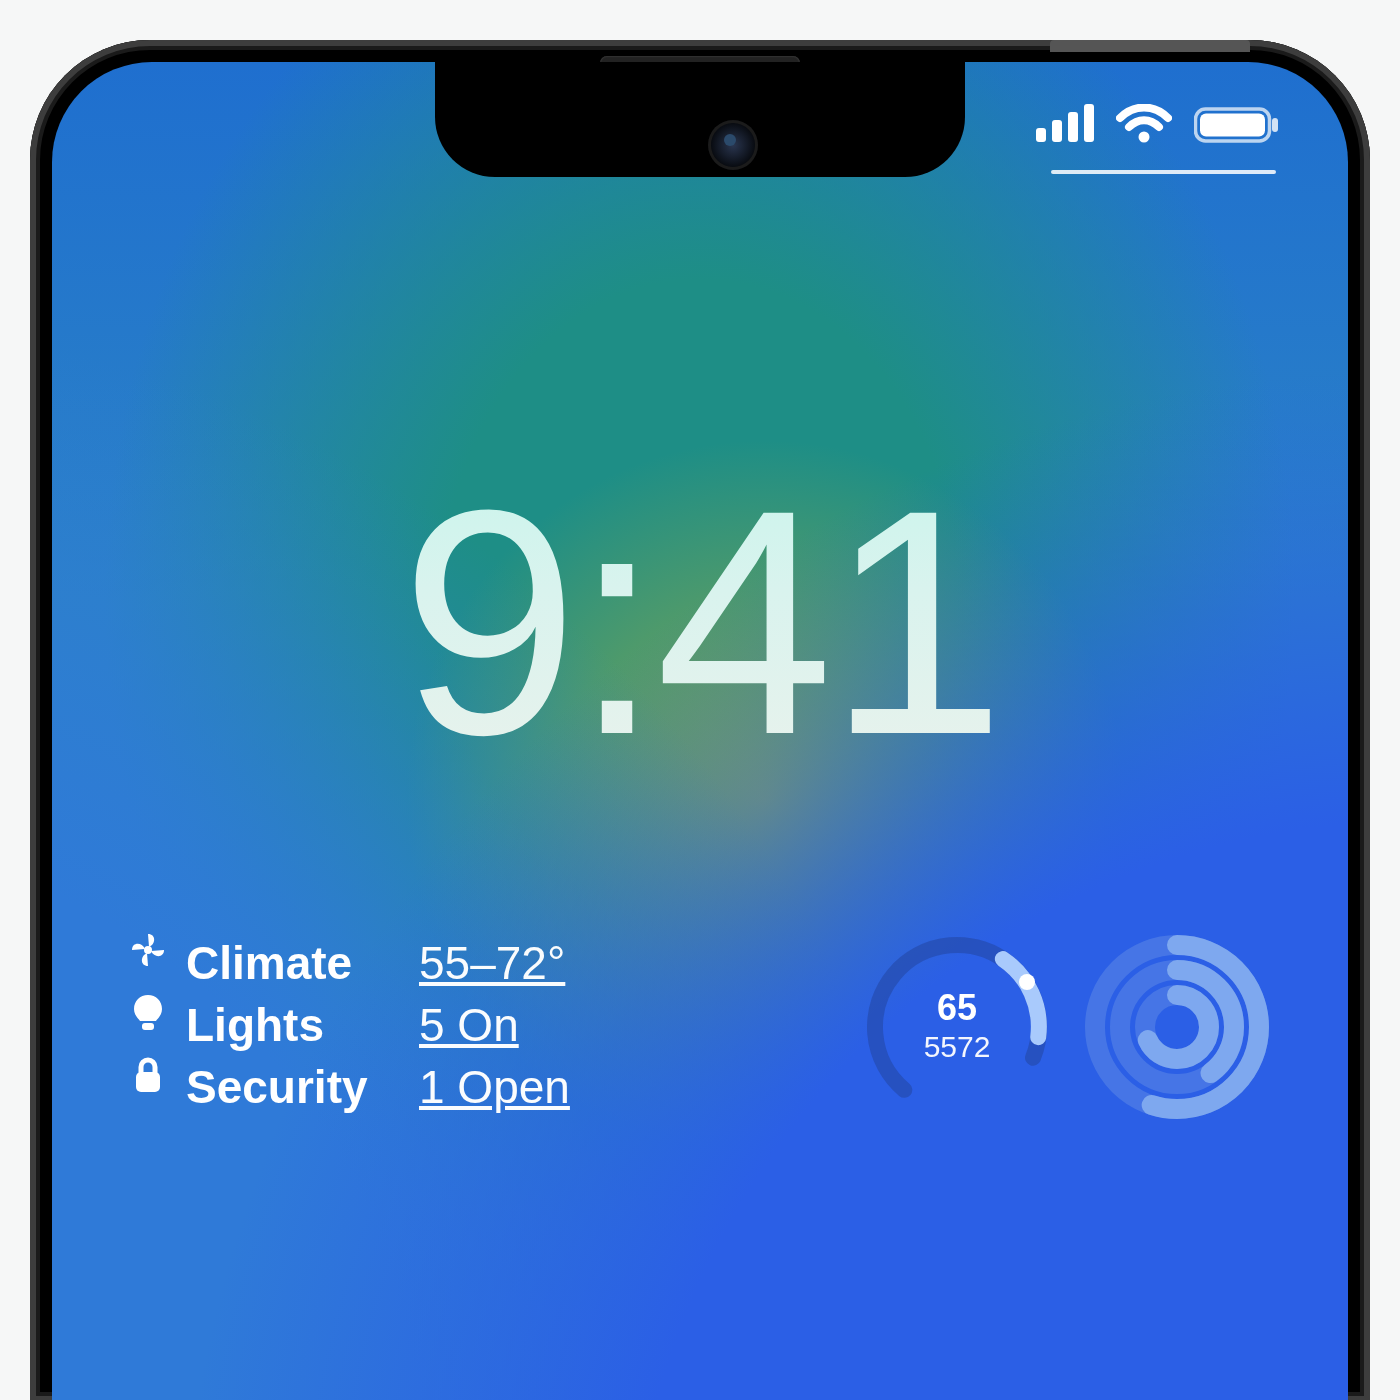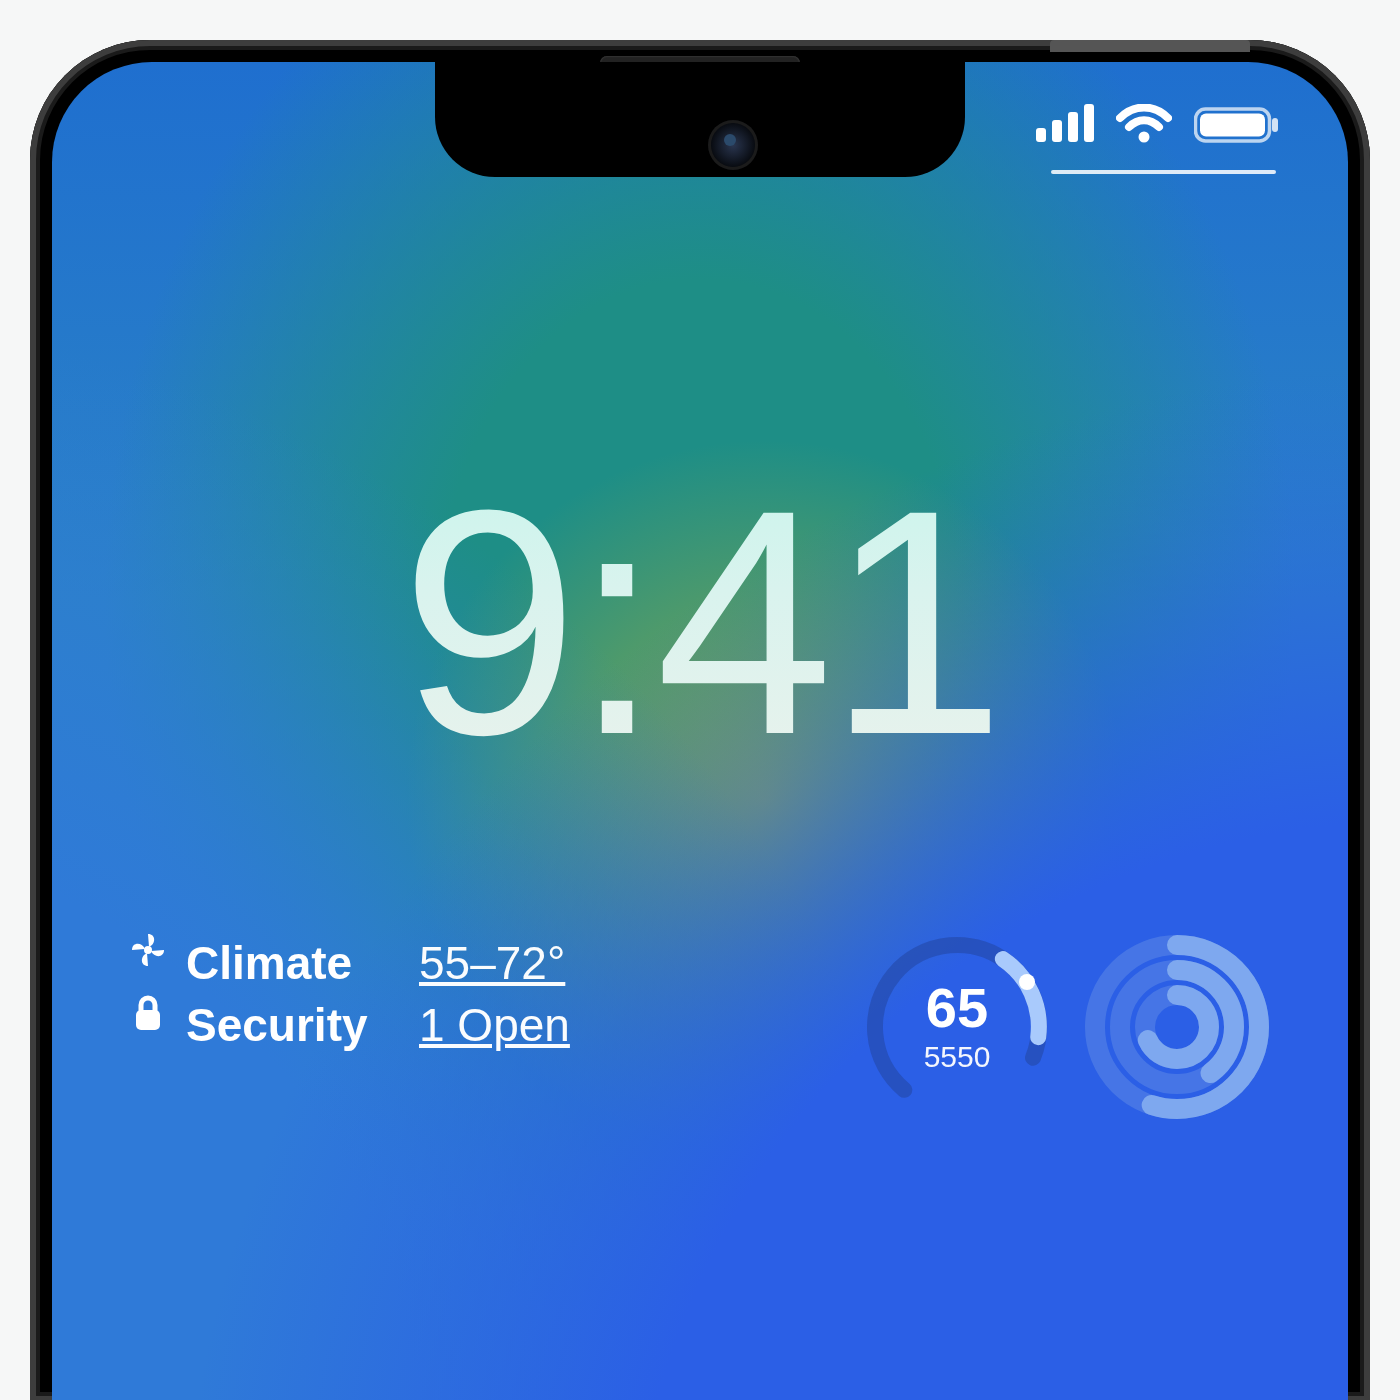--- a/index.html
+++ b/index.html
@@ -185,21 +185,21 @@
   .circ-center {
     position:absolute;
     inset:0;
     display:flex;
     flex-direction:column;
     align-items:center;
     justify-content:center;
     gap:4px;
   }
   .circ-center .big {
-    font-size: 56px;
+    font-size: 36px;
     font-weight: 700;
     line-height:1;
   }
   .circ-center .minmax {
     font-size: 30px;
     font-weight:500;
     display:flex;
     opacity: .95;
   }
 
@@ -254,20 +254,30 @@
               <path d="M18 2  C26 2  26 12 19 15 Z" fill="#fff"></path>
               <path d="M34 18 C34 26 24 26 21 19 Z" fill="#fff"></path>
               <path d="M18 34 C10 34 10 24 17 21 Z" fill="#fff"></path>
               <path d="M2 18  C2 10  12 10 15 17 Z" fill="#fff"></path>
             </svg>
           </span>
           <span class="label">Climate</span>
           <span class="value">55–72°</span>
         </div>
 
+        <div class="row">
+          <span class="icon">
+            <svg width="30" height="38" viewBox="0 0 30 38">
+              <path d="M15 1 C23 1 29 7 29 15 C29 21 25 24 23 27 L7 27 C5 24 1 21 1 15 C1 7 7 1 15 1 Z" fill="#fff"></path>
+              <rect x="9" y="29" width="12" height="7" rx="3" fill="#fff"></rect>
+            </svg>
+          </span>
+          <span class="label">Lights</span>
+          <span class="value">5 On</span>
+        </div>
 
         <div class="row">
           <span class="icon">
             <svg width="30" height="38" viewBox="0 0 30 38">
               <rect x="3" y="16" width="24" height="20" rx="5" fill="#fff"></rect>
               <path d="M8 16 V11 a7 7 0 0 1 14 0 V16" fill="none" stroke="#fff" stroke-width="5" stroke-linecap="round"></path>
             </svg>
           </span>
           <span class="label">Security</span>
           <span class="value">1 Open</span>
@@ -279,21 +289,21 @@
       <div class="circ-widget">
         <svg viewBox="0 0 190 190">
           <circle cx="95" cy="95" r="82" fill="none" stroke="rgba(35,70,160,0.55)" stroke-width="16" stroke-dasharray="360 160" stroke-dashoffset="0" transform="rotate(130 95 95)" stroke-linecap="round"></circle>
           <path d="M95 13 A82 82 0 0 1 168 58" fill="none" stroke="#a9cafc" stroke-width="16" stroke-linecap="round" transform="rotate(34 95 95)"></path>
           <circle cx="165" cy="50" r="8" fill="#fff"></circle>
         </svg>
         <div class="circ-center">
           <div class="big">65</div>
           <div class="minmax">
             <span>55</span>
-            <span>50</span>
+            <span>72</span>
           </div>
         </div>
       </div>
 
       <div class="circ-widget">
         <svg viewBox="0 0 190 190">
 
           <circle cx="95" cy="95" r="82" fill="none" stroke="rgba(120,160,230,0.35)" stroke-width="20"></circle>
           <circle cx="95" cy="95" r="82" fill="none" stroke="#7ea8ef" stroke-width="20" stroke-linecap="round" stroke-dasharray="283 515" transform="rotate(-90 95 95)"></circle>
 

